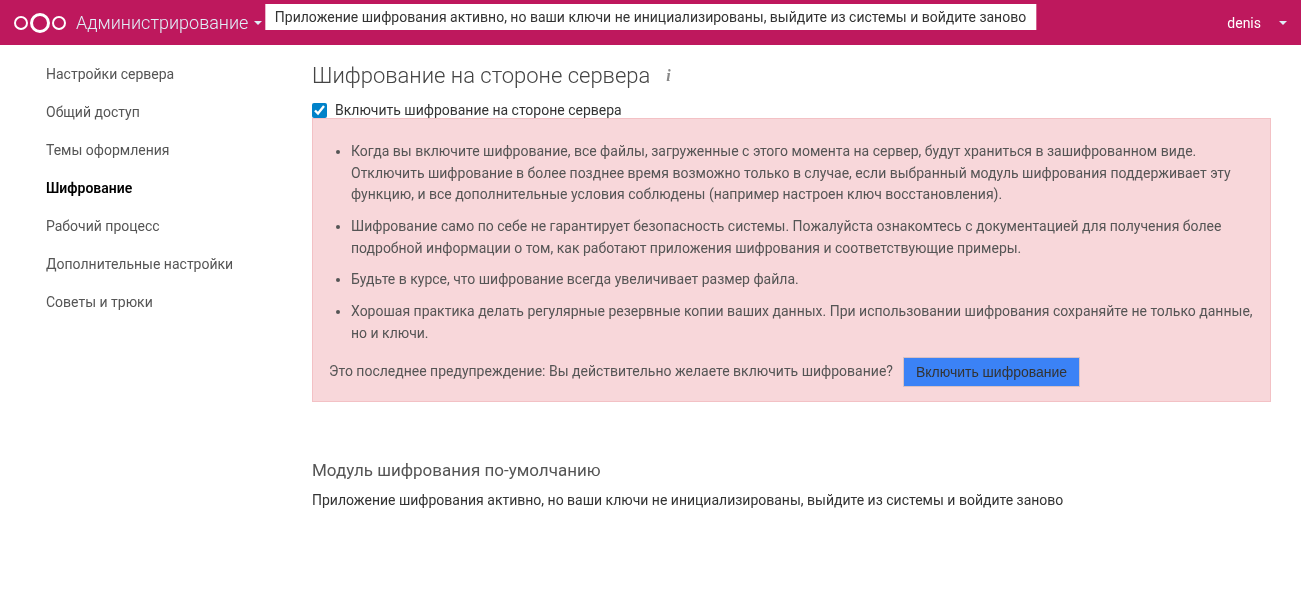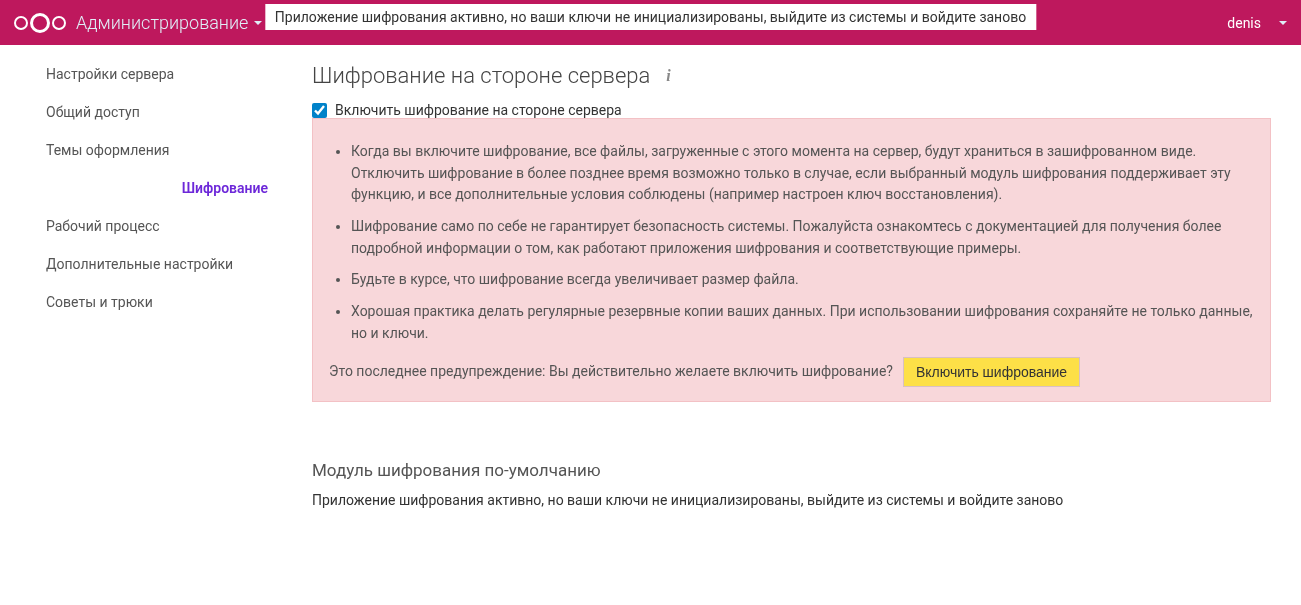--- a/index.html
+++ b/index.html
@@ -8,31 +8,31 @@
 .logo { display: flex; align-items: center; gap: 2px; margin-right: 10px; }
 .logo-circle { width: 14px; height: 14px; border: 2.5px solid #fff; border-radius: 50%; }
 .logo-circle.big { width: 20px; height: 20px; border-width: 3px; }
 .brand { font-size: 18px; font-weight: 300; color: #e0eef7; display: flex; align-items: center; gap: 6px; cursor: pointer; }
 .caret { width: 0; height: 0; border-left: 4px solid transparent; border-right: 4px solid transparent; border-top: 4px solid #e0eef7; }
 .banner { position: absolute; left: 50%; transform: translateX(-50%); top: 4px; background: #fff; color: #333; padding: 5px 10px; font-size: 14px; white-space: nowrap; }
 .user { margin-left: auto; display: flex; align-items: center; gap: 18px; cursor: pointer; font-size: 14px; justify-content: flex-end; }
 .layout { display: flex; padding-left: 32px; }
 .sidebar { width: 250px; padding: 10px 0; }
 .sidebar-item { padding: 11px 14px; cursor: pointer; color: #555; font-size: 14px; }
-.sidebar-item.active { color: #6d28d9; font-weight: 600; text-align: right; }
+.sidebar-item.active { color: #000000; font-weight: 600; }
 .content { flex: 1; padding: 18px 30px 30px 30px; max-width: 1020px; }
 .section-title { font-size: 22px; font-weight: 300; color: #444; display: flex; align-items: center; gap: 16px; margin-bottom: 14px; }
 .info-icon { font-family: Georgia, serif; font-style: italic; font-size: 16px; color: #888; font-weight: bold; }
 .checkbox-row { display: flex; align-items: center; gap: 8px; margin-bottom: 0; }
 .checkbox-row input[type=checkbox] { width: 15px; height: 15px; accent-color: #0082c9; }
 .warning-box { background: #f8d7da; border: 1px solid #f3c1c5; padding: 14px 16px; color: #555; line-height: 1.55; font-size: 14px; }
 .warning-box ul { margin: 8px 0 12px 22px; }
 .warning-box li { margin-bottom: 10px; }
 .confirm-row { display: flex; align-items: center; gap: 10px; flex-wrap: wrap; }
-.enable-btn { background: #fde047; border: 1px solid #d8c0c3; padding: 6px 12px; font-size: 14px; cursor: pointer; color: #333; }
+.enable-btn { background: #3b82f6; border: 1px solid #d8c0c3; padding: 6px 12px; font-size: 14px; cursor: pointer; color: #333; }
 .module-title { font-size: 17px; font-weight: 400; color: #555; margin-top: 58px; margin-bottom: 12px; }
 .module-msg { color: #333; font-size: 14px; }
 </style>
 </head>
 <body>
 
 <div class="header">
   <div class="logo">
     <div class="logo-circle"></div>
     <div class="logo-circle big"></div>

